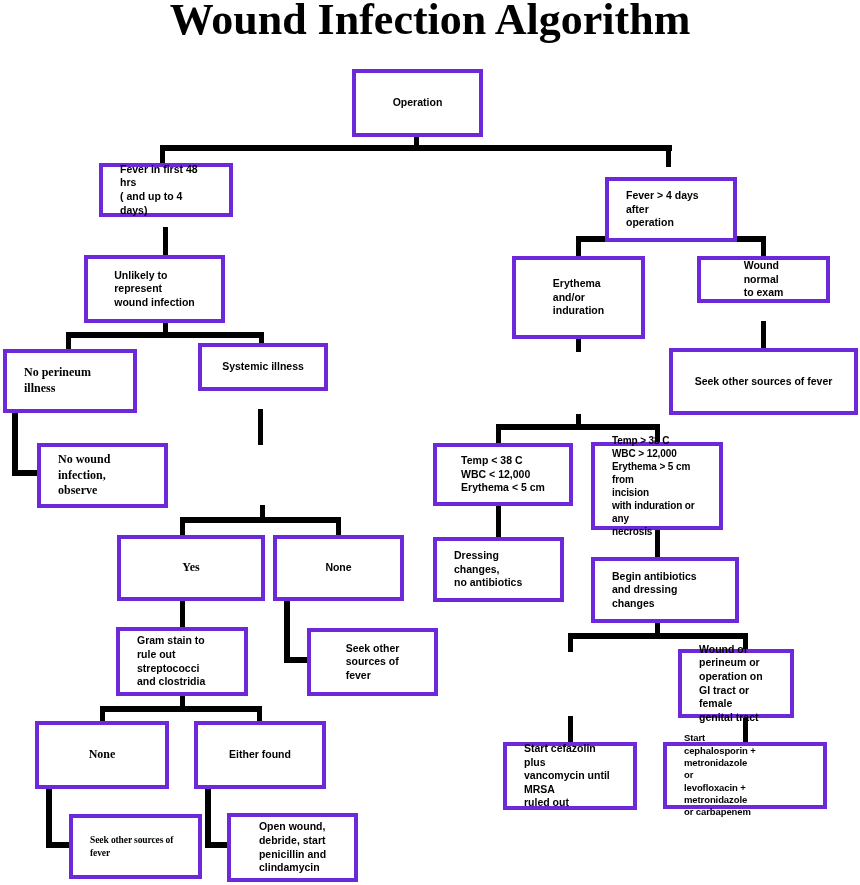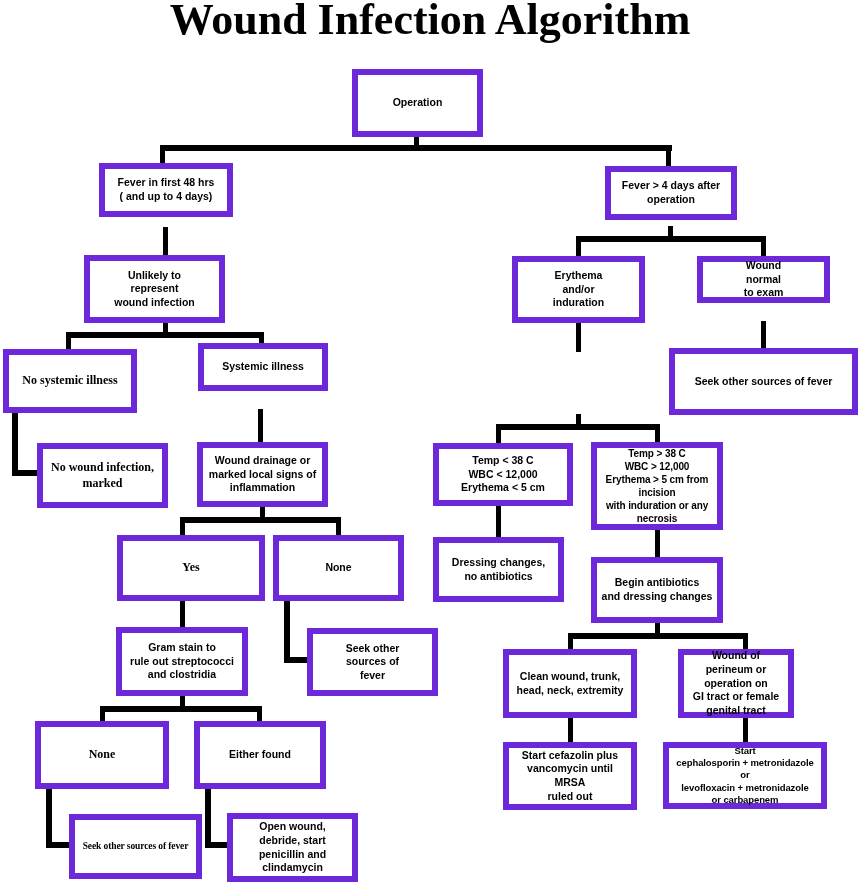--- a/index.html
+++ b/index.html
@@ -6,24 +6,24 @@
   #canvas {
     position:relative; width:860px; height:885px; background:#ffffff;
     overflow:hidden; font-family:"Liberation Sans", sans-serif;
   }
   .title {
     position:absolute; top:-4px; left:0; width:100%; text-align:center;
     font:bold 44px/1.1 "Liberation Serif", serif; color:#000; letter-spacing:0px;
   }
   .conn { position:absolute; background:#000; }
   .node {
-    position:absolute; box-sizing:border-box; border:6px solid #6d28d9; background:#fff;
+    position:absolute; box-sizing:border-box; border:4px solid #6d28d9; background:#fff;
     display:flex; align-items:center; justify-content:center;
-    text-align:center; white-space:pre-line; color:#000;
-    font:bold 10.5px/1.3 "Liberation Sans", sans-serif; padding:4px;
+    white-space:pre-line; color:#000;
+    font:bold 10.5px/1.3 "Liberation Sans", sans-serif; padding:17px;
   }
   .serif { font-family:"Liberation Serif", serif; font-size:12px; }
   .serif-sm { font-family:"Liberation Serif", serif; font-size:9.5px; letter-spacing:-0.1px; }
   .sm { font-size:10px; letter-spacing:-0.1px; }
   .xs { font-size:9.5px; line-height:1.3; letter-spacing:-0.1px; }
 </style>
 </head>
 <body>
 
 <div id="canvas">
@@ -75,66 +75,61 @@
   <div class="conn" style="left:743px;top:633px;width:5px;height:19px"></div>
   <div class="conn" style="left:568px;top:716px;width:5px;height:29px"></div>
   <div class="conn" style="left:743px;top:716px;width:5px;height:29px"></div>
 
   <div class="node" style="left:352px;top:69px;width:131px;height:68px">Operation</div>
   <div class="node" style="left:99px;top:163px;width:134px;height:54px">Fever in first 48 hrs
 ( and up to 4 days)</div>
   <div class="node" style="left:84px;top:255px;width:141px;height:68px">Unlikely to
 represent
 wound infection</div>
-  <div class="node serif" style="left:3px;top:349px;width:134px;height:64px">No systemic illness</div>
+  <div class="node serif" style="left:3px;top:349px;width:134px;height:64px">No perineum illness</div>
   <div class="node" style="left:198px;top:343px;width:130px;height:48px">Systemic illness</div>
   <div class="node serif" style="left:37px;top:443px;width:131px;height:65px">No wound infection,
-marked</div>
-  <div class="node" style="left:197px;top:442px;width:131px;height:65px">Wound drainage or
-marked local signs of
-inflammation</div>
+observe</div>
   <div class="node serif" style="left:117px;top:535px;width:148px;height:66px">Yes</div>
   <div class="node" style="left:273px;top:535px;width:131px;height:66px">None</div>
   <div class="node" style="left:116px;top:627px;width:132px;height:69px">Gram stain to
 rule out streptococci
 and clostridia</div>
   <div class="node" style="left:307px;top:628px;width:131px;height:68px">Seek other
 sources of
 fever</div>
   <div class="node serif" style="left:35px;top:721px;width:134px;height:68px">None</div>
   <div class="node" style="left:194px;top:721px;width:132px;height:68px">Either found</div>
   <div class="node serif-sm" style="left:69px;top:814px;width:133px;height:65px">Seek other sources of fever</div>
   <div class="node" style="left:227px;top:813px;width:131px;height:69px">Open wound,
 debride, start
 penicillin and
 clindamycin</div>
-  <div class="node" style="left:605px;top:166px;width:132px;height:54px">Fever &gt; 4 days after
+  <div class="node" style="left:605px;top:177px;width:132px;height:65px">Fever &gt; 4 days after
 operation</div>
-  <div class="node" style="left:512px;top:256px;width:133px;height:67px">Erythema
+  <div class="node" style="left:512px;top:256px;width:133px;height:83px">Erythema
 and/or
 induration</div>
   <div class="node" style="left:697px;top:256px;width:133px;height:47px">Wound
 normal
 to exam</div>
   <div class="node" style="left:669px;top:348px;width:189px;height:67px">Seek other sources of fever</div>
   <div class="node" style="left:433px;top:443px;width:140px;height:63px">Temp &lt; 38 C
 WBC &lt; 12,000
 Erythema &lt; 5 cm</div>
   <div class="node sm" style="left:591px;top:442px;width:132px;height:88px">Temp &gt; 38 C
 WBC &gt; 12,000
 Erythema &gt; 5 cm from
 incision
 with induration or any
 necrosis</div>
   <div class="node" style="left:433px;top:537px;width:131px;height:65px">Dressing changes,
 no antibiotics</div>
-  <div class="node" style="left:591px;top:557px;width:132px;height:66px">Begin antibiotics
+  <div class="node" style="left:591px;top:557px;width:148px;height:66px">Begin antibiotics
 and dressing changes</div>
-  <div class="node" style="left:503px;top:649px;width:134px;height:69px">Clean wound, trunk,
-head, neck, extremity</div>
   <div class="node" style="left:678px;top:649px;width:116px;height:69px">Wound of perineum or
 operation on
 GI tract or female
 genital tract</div>
   <div class="node" style="left:503px;top:742px;width:134px;height:68px">Start cefazolin plus
 vancomycin until MRSA
 ruled out</div>
   <div class="node xs" style="left:663px;top:742px;width:164px;height:67px">Start
 cephalosporin + metronidazole
 or

